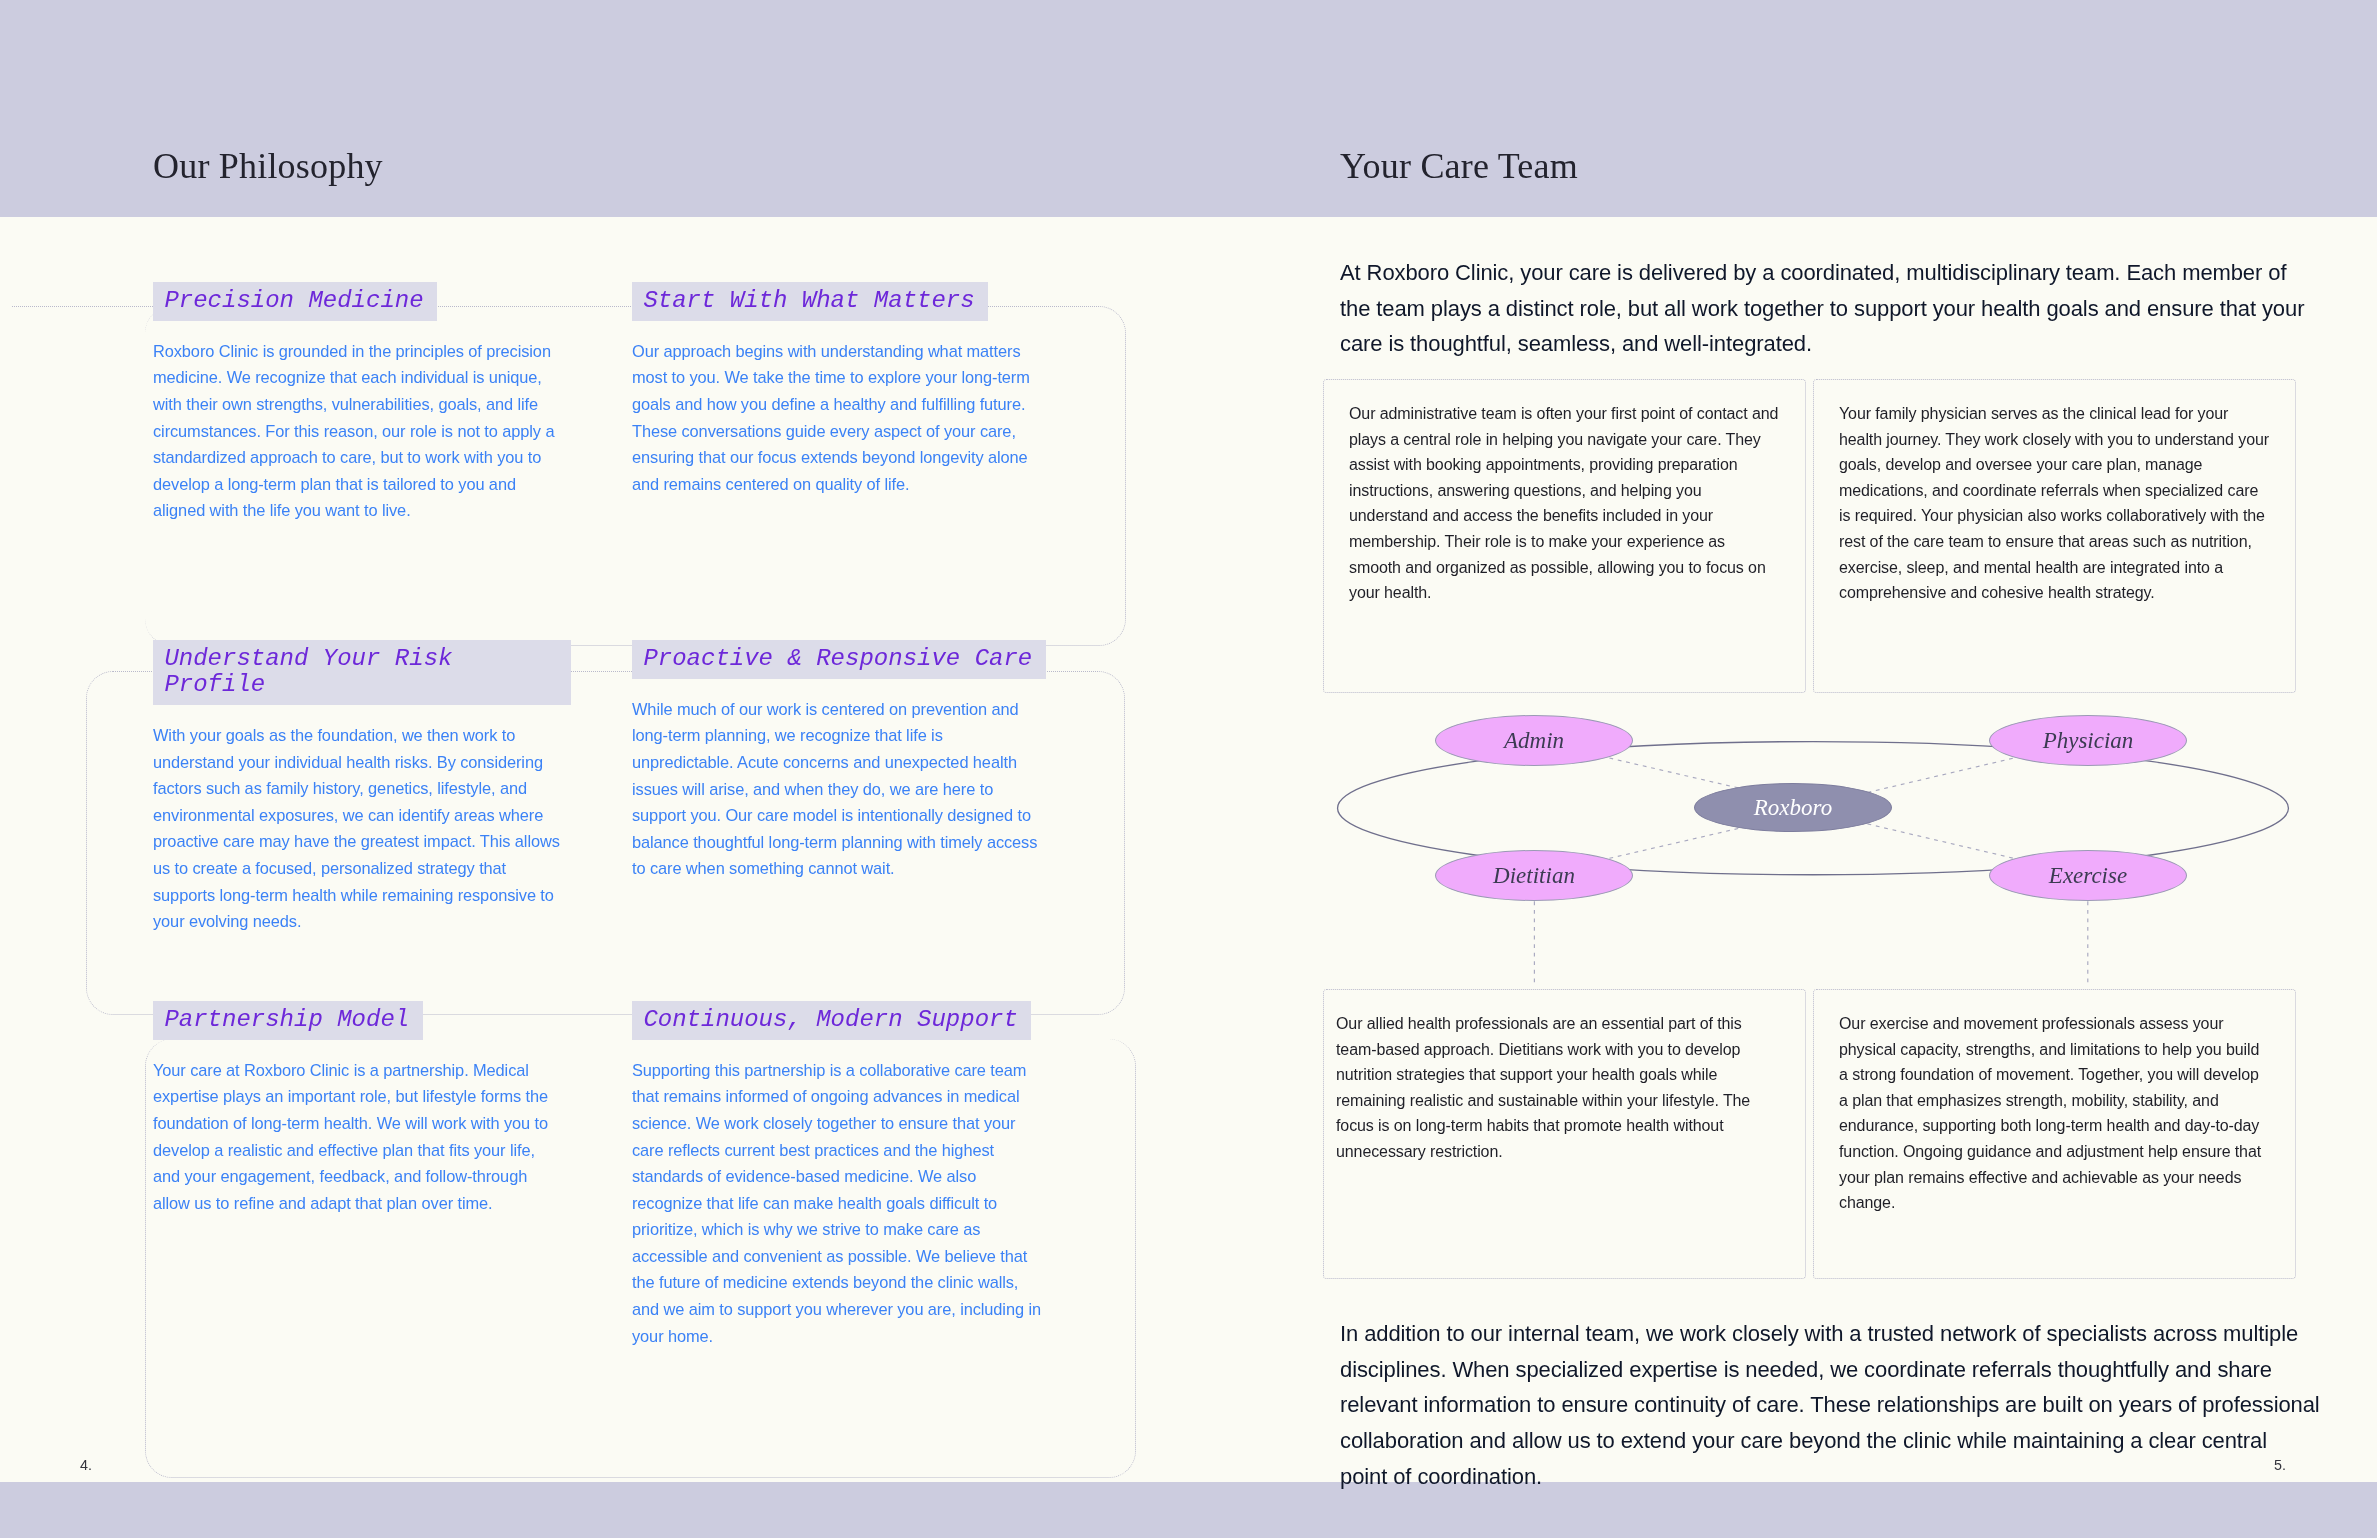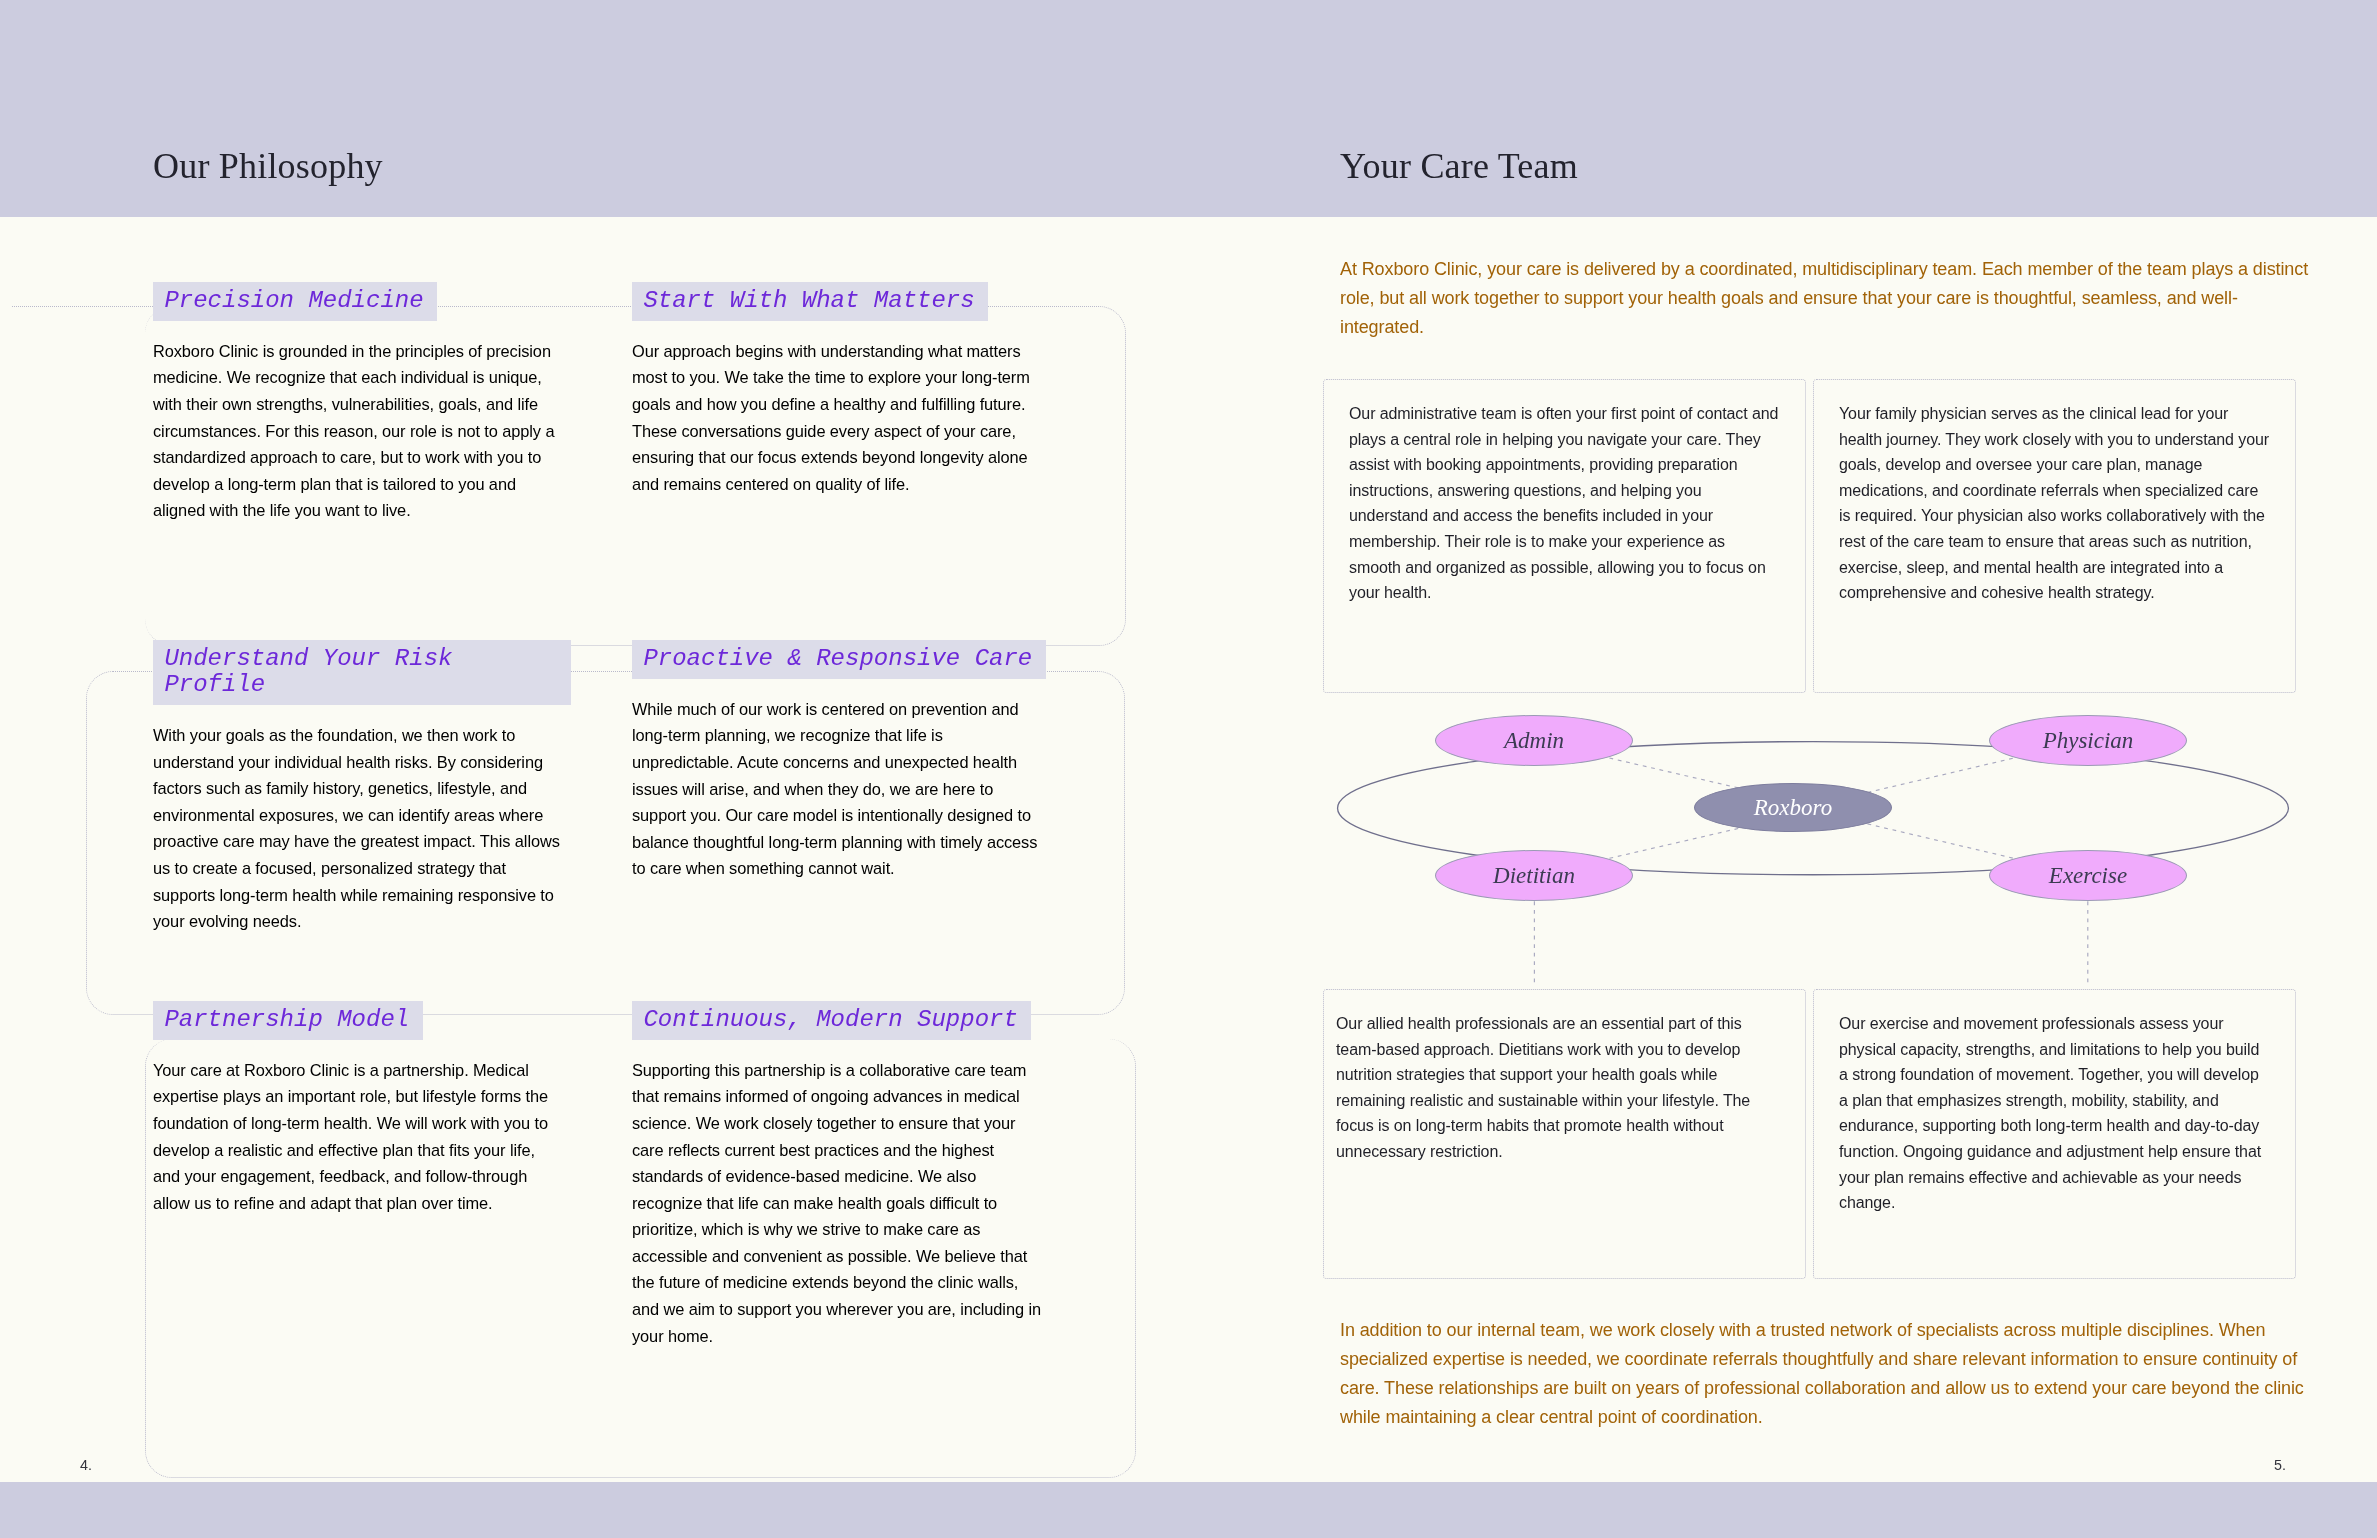--- a/index.html
+++ b/index.html
@@ -68,21 +68,21 @@
     color: #6d28d9;
     background: #dcdce9;
     display: inline-block;
     padding: 5.7px 13.3px 6.7px 11.4px;
     line-height: 1.1;
   }
   .topic-body {
     margin-top: 17px;
     font-size: 16.4px;
     line-height: 1.62;
-    color: #000000;
+    color: #3b82f6;
     letter-spacing: -0.1px;
     width: 411px;
   }
   
   .dots {
     position: absolute;
     border: 1.4px dotted #b9b9cb;
     background: transparent;
     pointer-events: none;
   }
@@ -110,23 +110,23 @@
     position: absolute;
     font-size: 14.3px;
     color: #33333c;
   }
   #folio-left { left: 68px; top: 1457px; }
   #folio-right { left: 2262px; top: 1457px; }
 
   
   .intro, .outro {
     position: absolute;
-    font-size: 18px;
+    font-size: 22px;
     line-height: 1.62;
-    color: #a16207;
+    color: #0f172a;
     letter-spacing: -0.1px;
   }
   #intro-paragraph { left: 1328px; top: 255px; width: 980px; }
   #outro-paragraph { left: 1328px; top: 1316px; width: 980px; }
 
   .card {
     position: absolute;
     border: 1.3px dotted #b9b9cb;
     border-radius: 3.8px;
     padding: 21px 25px 23px 25px;

